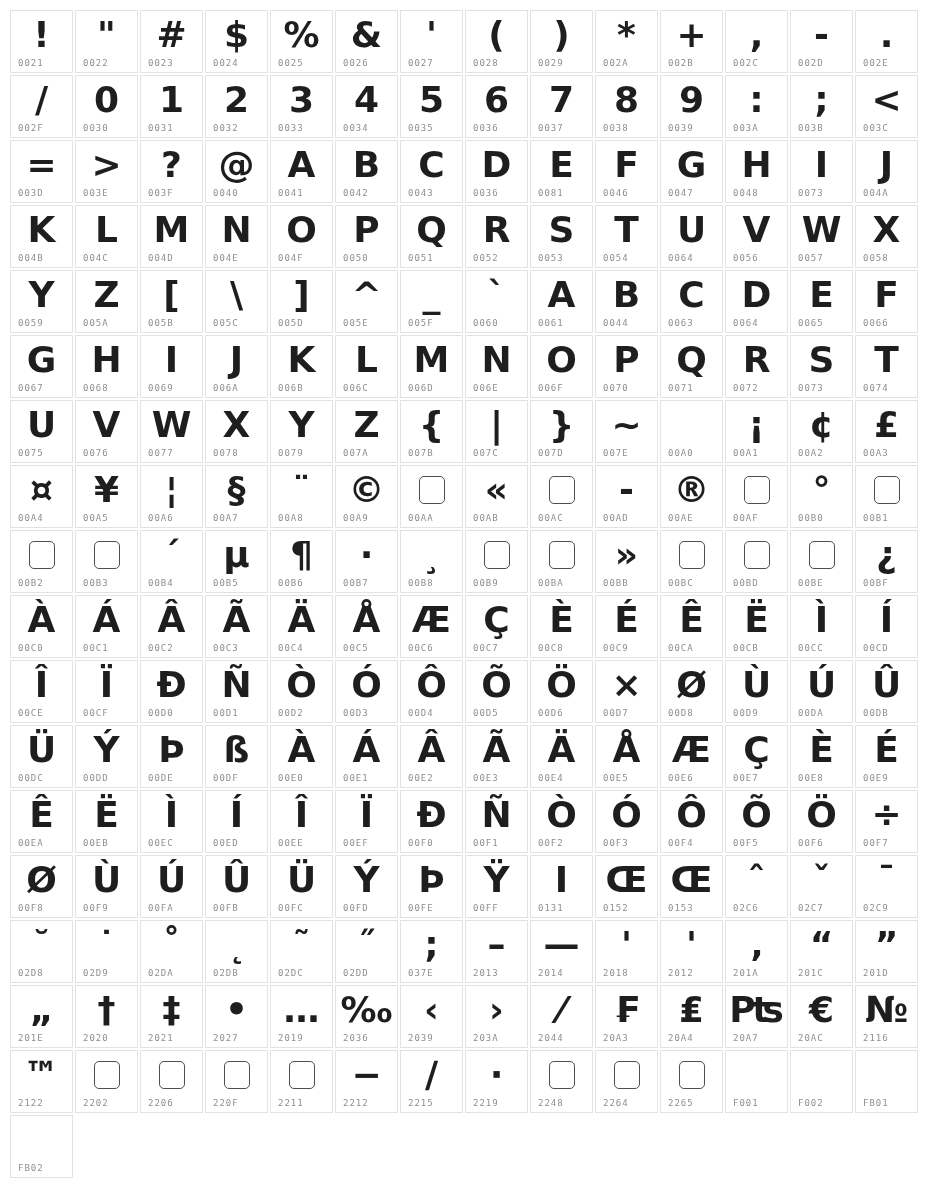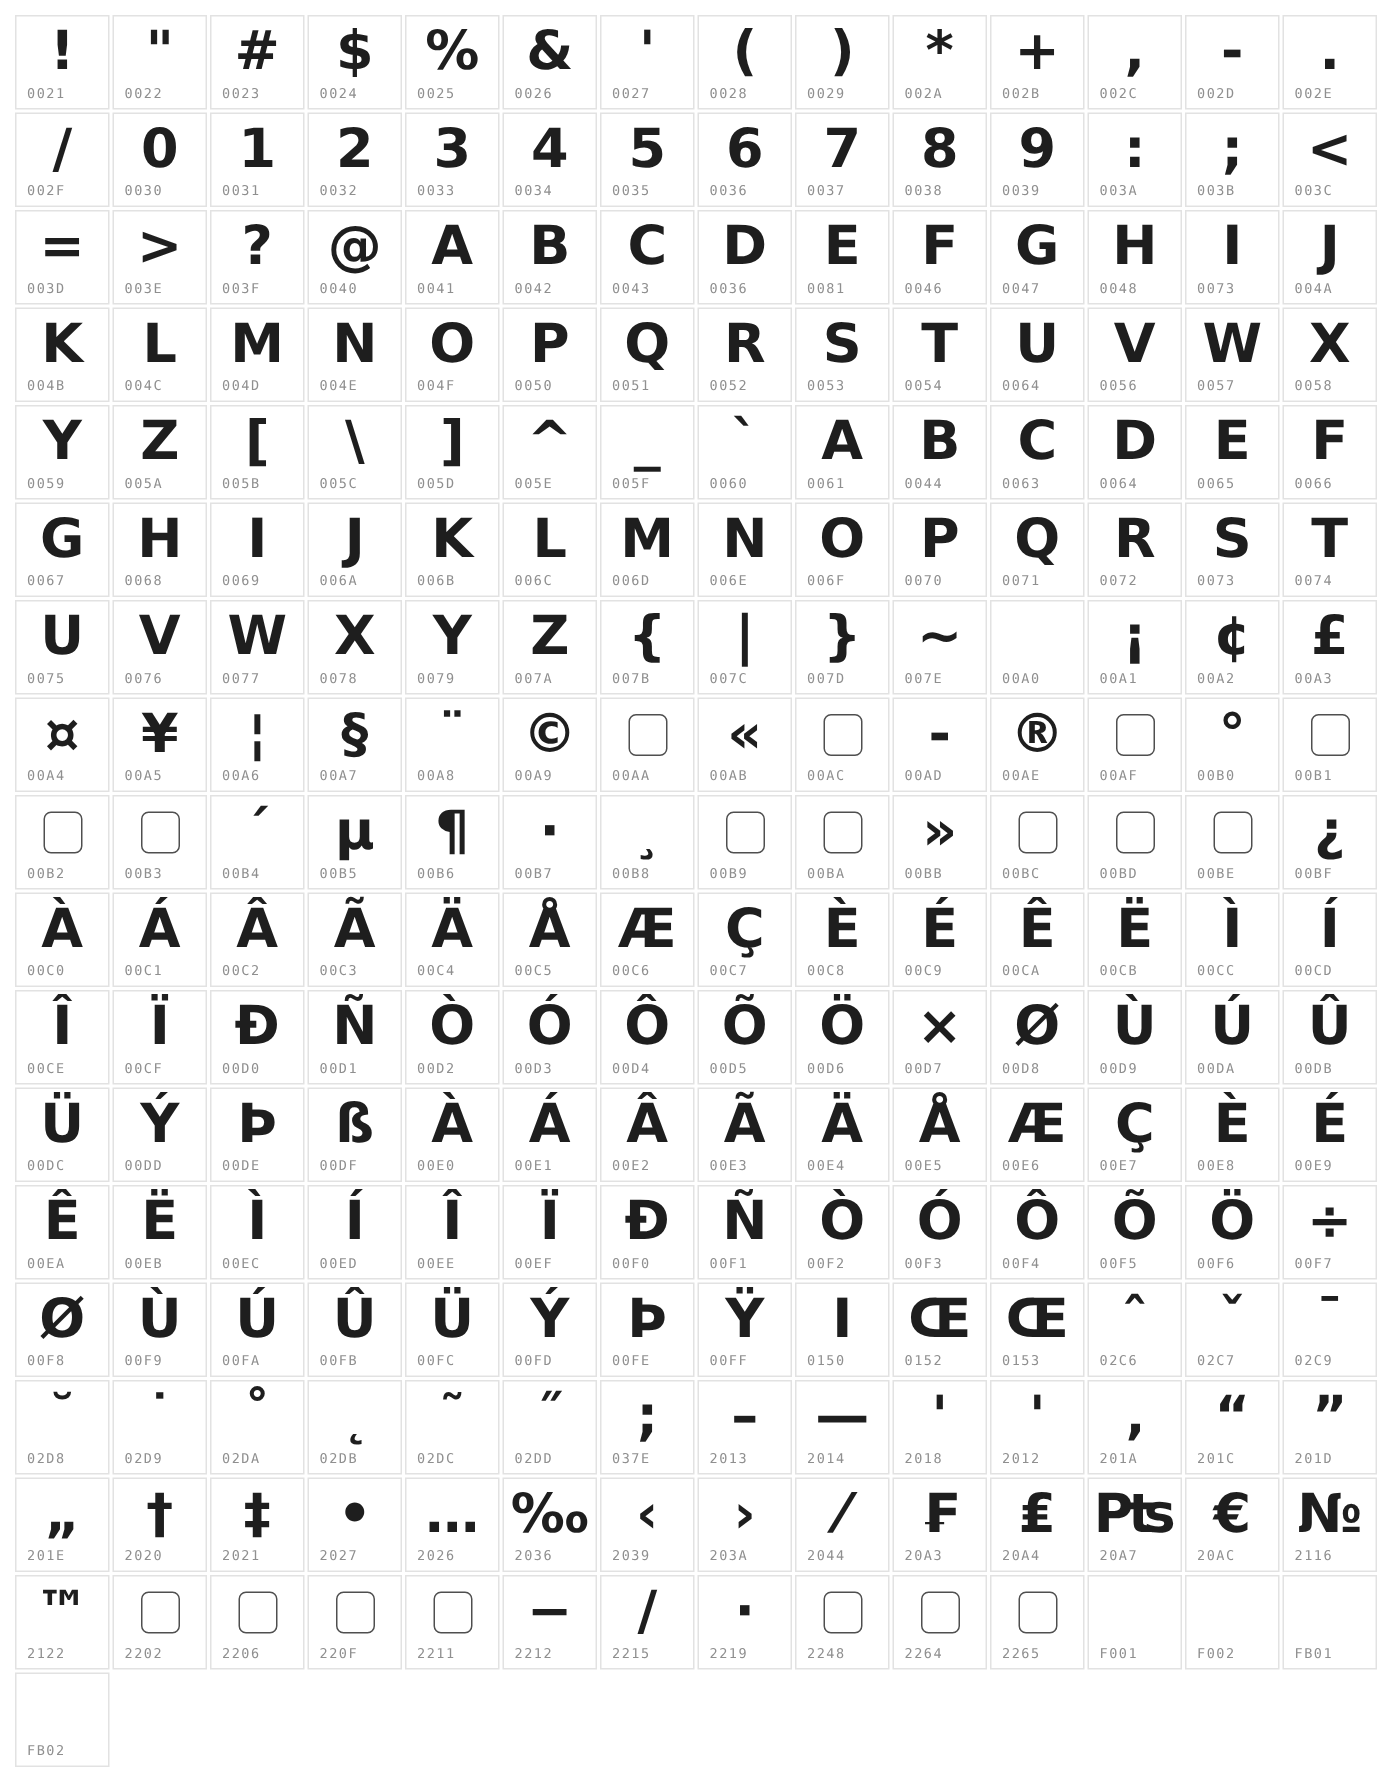--- a/index.html
+++ b/index.html
@@ -1195,21 +1195,21 @@
     <div class="cell">
       <div class="glyph-area">
         <span class="glyph">Ÿ</span>
       </div>
       <span class="cp">00FF</span>
     </div>
     <div class="cell">
       <div class="glyph-area">
         <span class="glyph">I</span>
       </div>
-      <span class="cp">0150</span>
+      <span class="cp">0131</span>
     </div>
     <div class="cell">
       <div class="glyph-area">
         <span class="glyph">Œ</span>
       </div>
       <span class="cp">0152</span>
     </div>
     <div class="cell">
       <div class="glyph-area">
         <span class="glyph">Œ</span>
@@ -1339,21 +1339,21 @@
     <div class="cell">
       <div class="glyph-area">
         <span class="glyph">•</span>
       </div>
       <span class="cp">2027</span>
     </div>
     <div class="cell">
       <div class="glyph-area">
         <span class="glyph">…</span>
       </div>
-      <span class="cp">2026</span>
+      <span class="cp">2019</span>
     </div>
     <div class="cell">
       <div class="glyph-area">
         <span class="glyph">‰</span>
       </div>
       <span class="cp">2036</span>
     </div>
     <div class="cell">
       <div class="glyph-area">
         <span class="glyph">‹</span>

